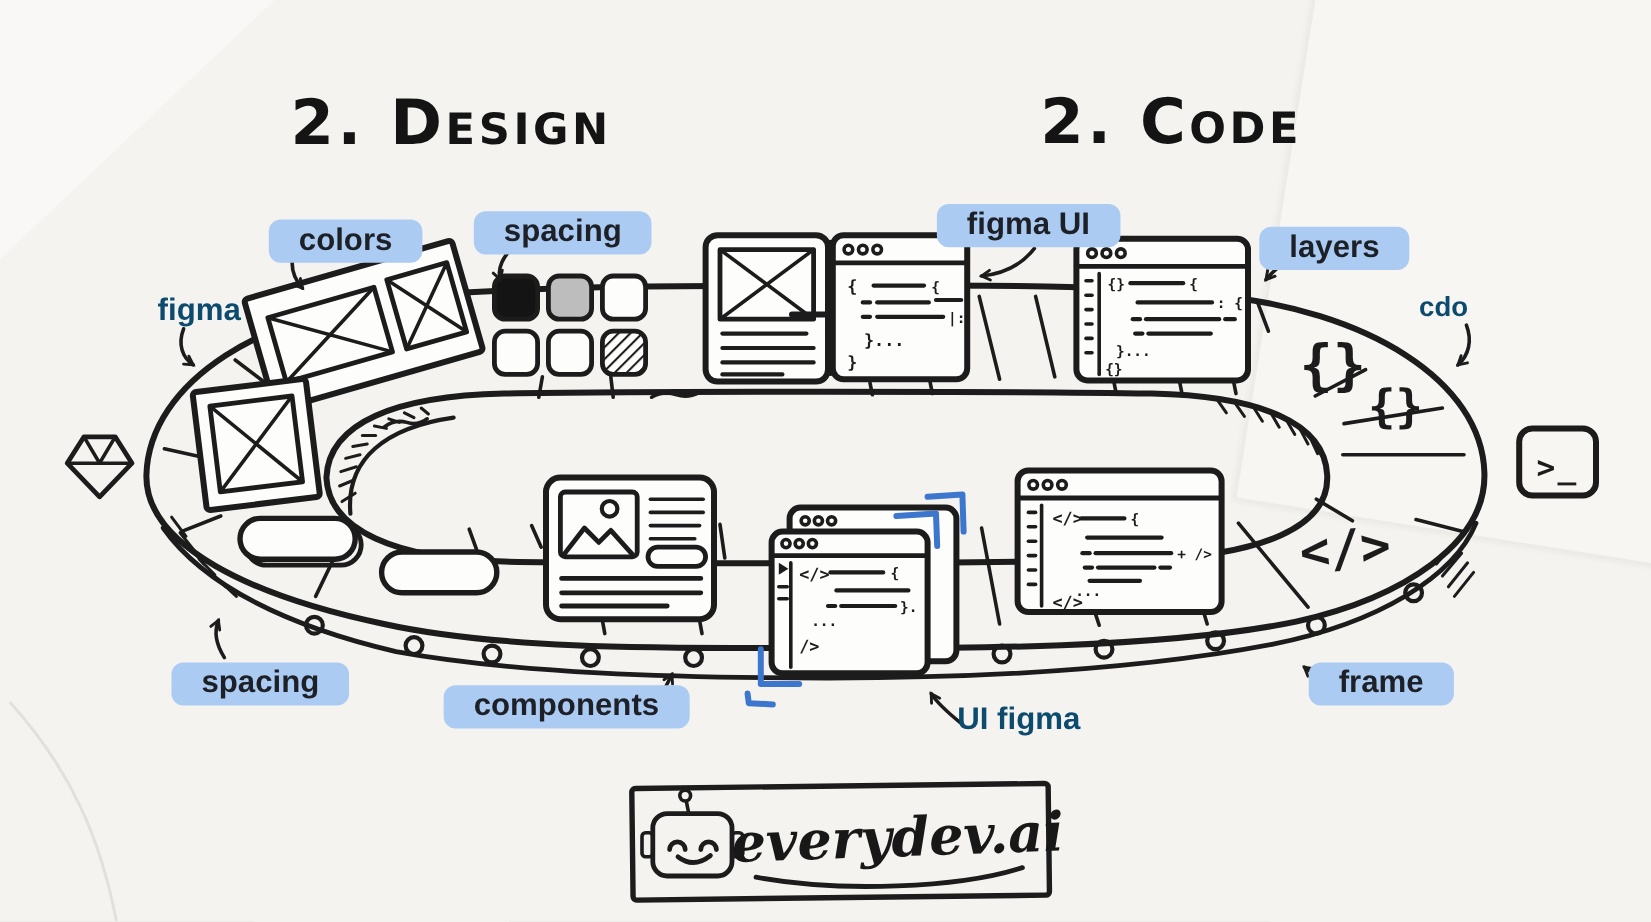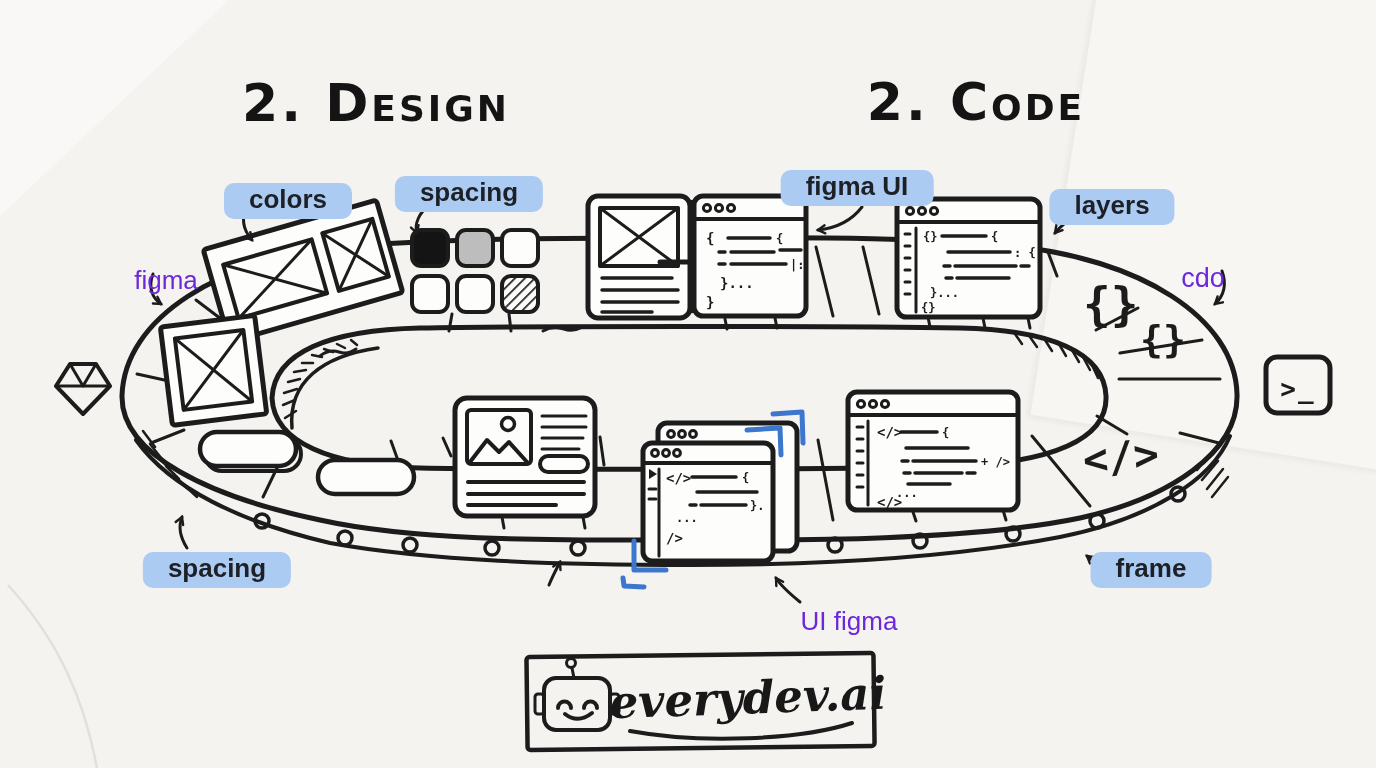--- a/index.html
+++ b/index.html
@@ -27,22 +27,22 @@
   svg .glyph-md{font:700 38px "DejaVu Sans Mono",monospace;}
   svg .glyph-tag{font:800 42px "DejaVu Sans Mono",monospace;}
   svg .glyph-term{font:700 26px "DejaVu Sans Mono",monospace;letter-spacing:2px;}
 
   .title{position:absolute;transform:translate(-50%,-50%);
     font:700 52px "DejaVu Sans",sans-serif;font-variant:small-caps;
     letter-spacing:3px;color:#141414;white-space:nowrap;}
   .label{position:absolute;transform:translate(-50%,-50%);
     font:600 26px "Liberation Sans",sans-serif;color:#1d2127;white-space:nowrap;}
   .hl{background:var(--highlight,#abcbf2);padding:1px 25px 4px;border-radius:10px;text-align:right;}
-  .plain{font-weight:400;color:#6d28d9;margin-top:22px;}
-  .sm{font-size:27px;}
+  .plain{font-weight:700;color:#0c4a6e;}
+  .sm{font-size:23px;}
   .brand{position:absolute;left:748px;top:698px;transform:translate(-50%,-50%) rotate(-2deg);
     font:italic 700 45px "DejaVu Serif",serif;color:#181818;white-space:nowrap;}
 </style>
 </head>
 <body>
 
 <div id="stage">
 
   <div class="corner-tl"></div>
   <div class="corner-tr"></div>
@@ -386,17 +386,18 @@
   <div class="title" style="left:376px;top:103px">2. Design</div>
   <div class="title" style="left:976px;top:102px">2. Code</div>
 
   <div class="label hl" style="left:288px;top:201px">colors</div>
   <div class="label hl" style="left:469px;top:194px">spacing</div>
   <div class="label plain" style="left:166px;top:258px">figma</div>
   <div class="label hl" style="left:857px;top:188px">figma UI</div>
   <div class="label hl" style="left:1112px;top:207px">layers</div>
   <div class="label plain sm" style="left:1203px;top:256px">cdo</div>
   <div class="label hl" style="left:217px;top:570px">spacing</div>
+  <div class="label hl" style="left:472px;top:589px">components</div>
   <div class="label plain" style="left:849px;top:599px">UI figma</div>
   <div class="label hl" style="left:1151px;top:570px">frame</div>
 
   <div class="brand">everydev.ai</div>
 </div>
 
 </body></html>

